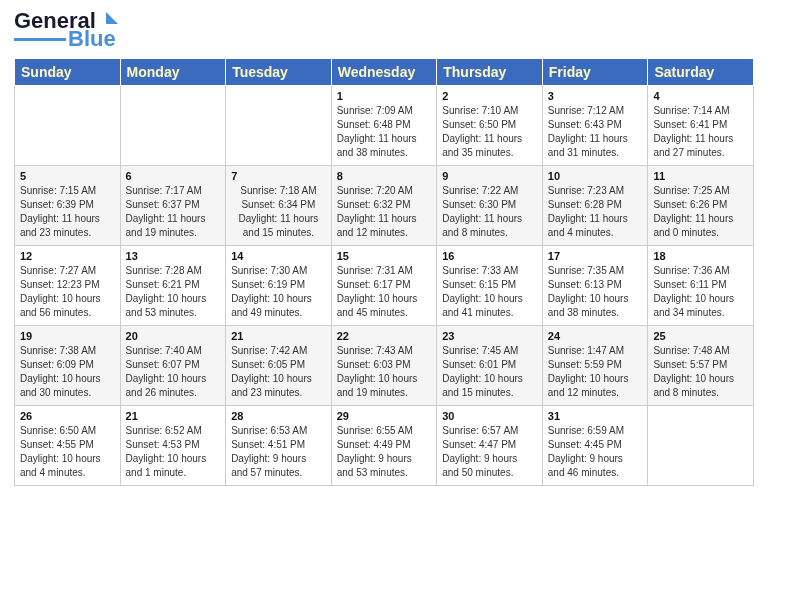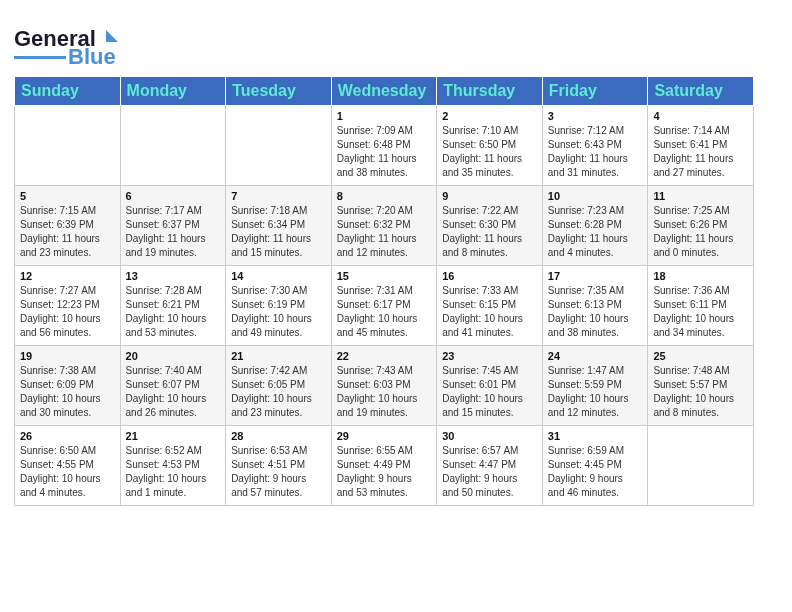--- a/index.html
+++ b/index.html
@@ -6,21 +6,20 @@
     body {
       font-family: Arial, sans-serif;
       background: #fff;
       width: 792px;
       height: 612px;
       overflow: hidden;
     }
     .container {
       width: 768px;
       padding: 10px 14px 10px 14px;
-      margin-top: 18px;
     }
     .header {
       display: flex;
       justify-content: space-between;
       align-items: flex-start;
       margin-bottom: 8px;
     }
     .logo {
       display: flex;
       flex-direction: column;
@@ -39,22 +38,22 @@
       font-size: 14px;
       color: #444;
     }
     table {
       width: 100%;
       border-collapse: collapse;
       table-layout: fixed;
     }
     thead tr th {
       background: #3a6bbf;
-      color: #5eead4;
-      font-size: 16px;
+      color: #fef9c3;
+      font-size: 14px;
       font-weight: bold;
       text-align: left;
       padding: 5px 6px;
       border: 1px solid #fff;
     }
     tbody tr td {
       border: 1px solid #ccc;
       vertical-align: top;
       padding: 4px 5px;
       font-size: 9.5px;
@@ -159,21 +158,21 @@
           </td>
           <td>
             <div class="day-number">6</div>
             <div class="day-info" style="white-space: pre-line;">Sunrise: 7:17 AM
 Sunset: 6:37 PM
 Daylight: 11 hours
 and 19 minutes.</div>
           </td>
           <td>
             <div class="day-number">7</div>
-            <div class="day-info" style="white-space: pre-line;">Sunrise: 7:18 AM
+            <div class="day-info" style="white-space: pre-line; text-align: center;">Sunrise: 7:18 AM
 Sunset: 6:34 PM
 Daylight: 11 hours
 and 15 minutes.</div>
           </td>
           <td>
             <div class="day-number">8</div>
             <div class="day-info" style="white-space: pre-line;">Sunrise: 7:20 AM
 Sunset: 6:32 PM
 Daylight: 11 hours
 and 12 minutes.</div>

